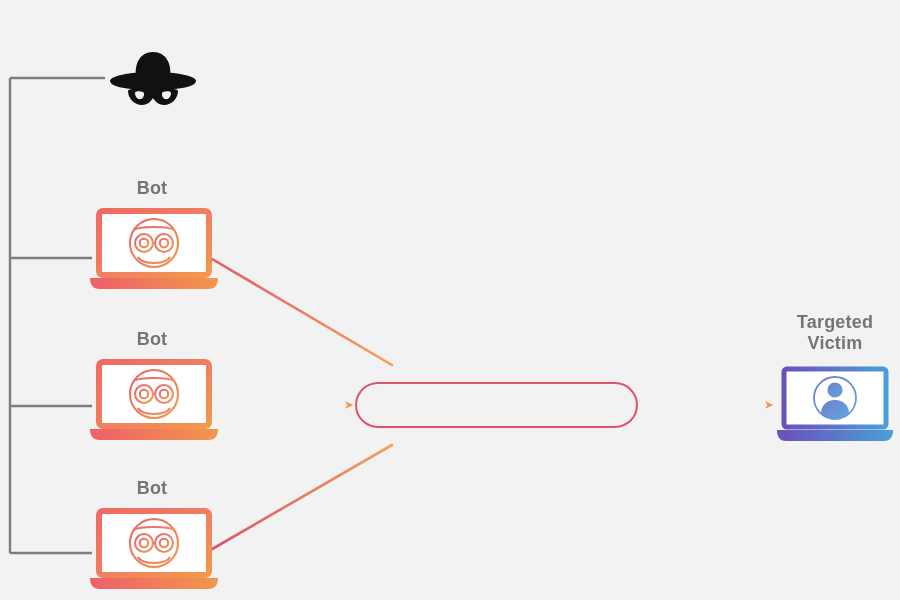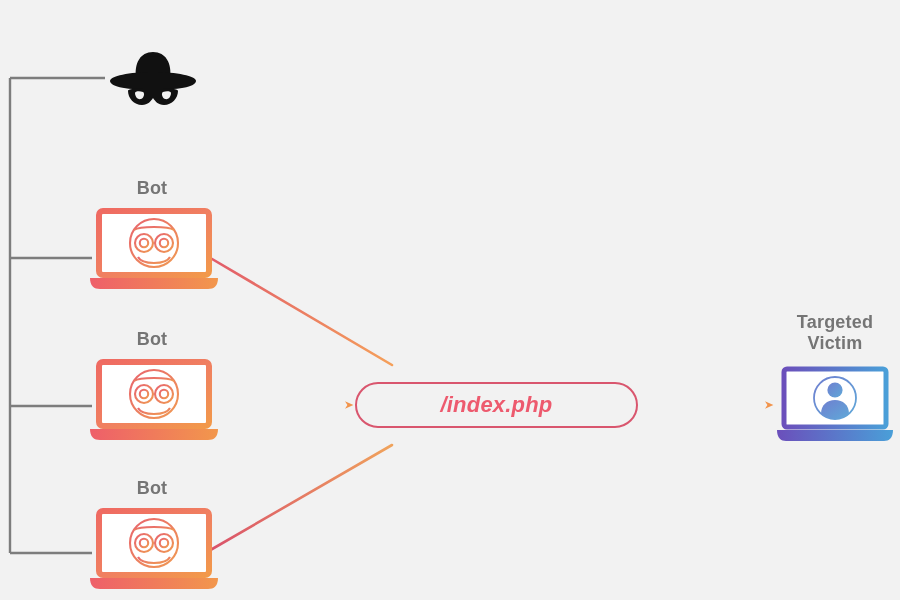--- a/index.html
+++ b/index.html
@@ -175,21 +175,20 @@
       <circle cx="56" cy="35" r="9"></circle>
       <circle cx="56" cy="35" r="4.2"></circle>
       <circle cx="76" cy="35" r="9"></circle>
       <circle cx="76" cy="35" r="4.2"></circle>
       <path d="M52,49 L80,49"></path>
       <path d="M50,49 C54,57 78,57 82,49"></path>
     </g>
   </svg>
 
   <div id="request-pill">
-    <span class="path">/index.php</span>
   </div>
 
   <div class="node-label" id="victim-label">Targeted
 Victim</div>
   <svg class="node" id="victim-icon" viewBox="0 0 120 78">
     <rect x="9" y="3" width="102" height="58" rx="3" ry="3" fill="#ffffff" stroke="url(#gradVictimBody)" stroke-width="5"></rect>
     <path d="M2,64 L118,64 C118,72 114,75 109,75 L11,75 C6,75 2,72 2,64 Z" fill="url(#gradVictimBody)"></path>
     <circle cx="60" cy="32" r="21" fill="none" stroke="url(#gradVictimAvatar)" stroke-width="1.8"></circle>
     <circle cx="60" cy="24" r="7.6" fill="url(#gradVictimAvatar)"></circle>
     <path d="M46,48 C46,39 52,34 60,34 C68,34 74,39 74,48 C70,51 64,53 60,53 C56,53 50,51 46,48 Z" fill="url(#gradVictimAvatar)"></path>

